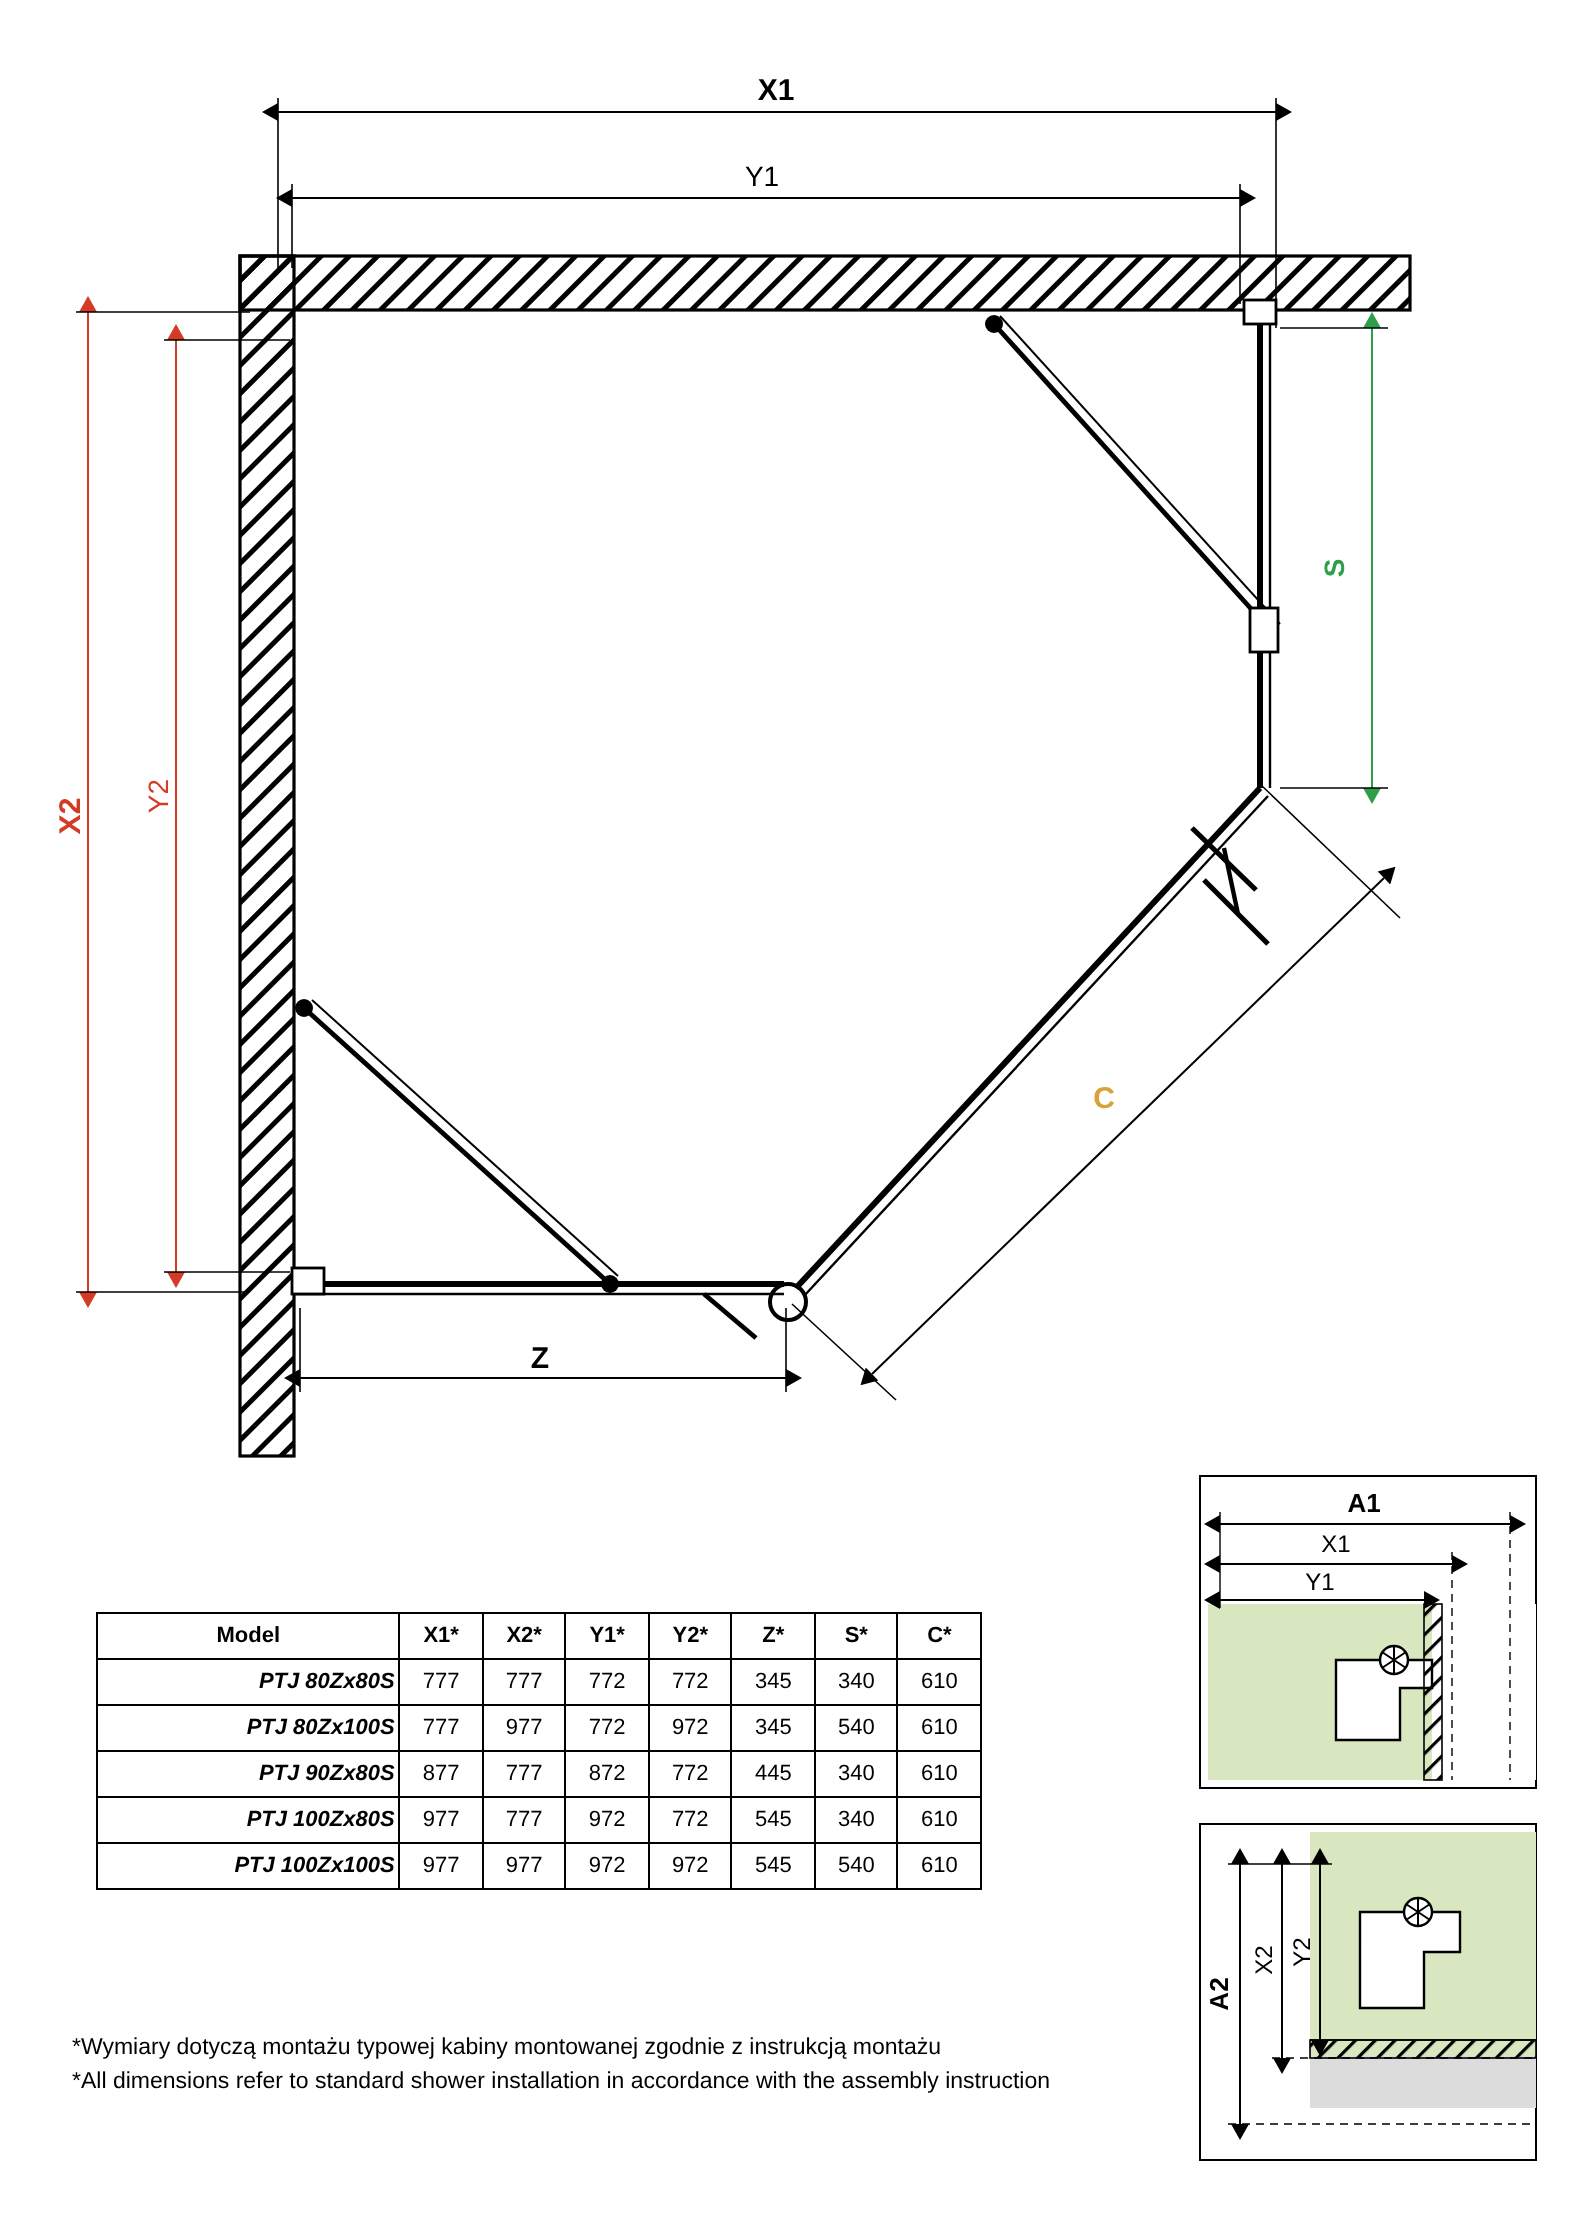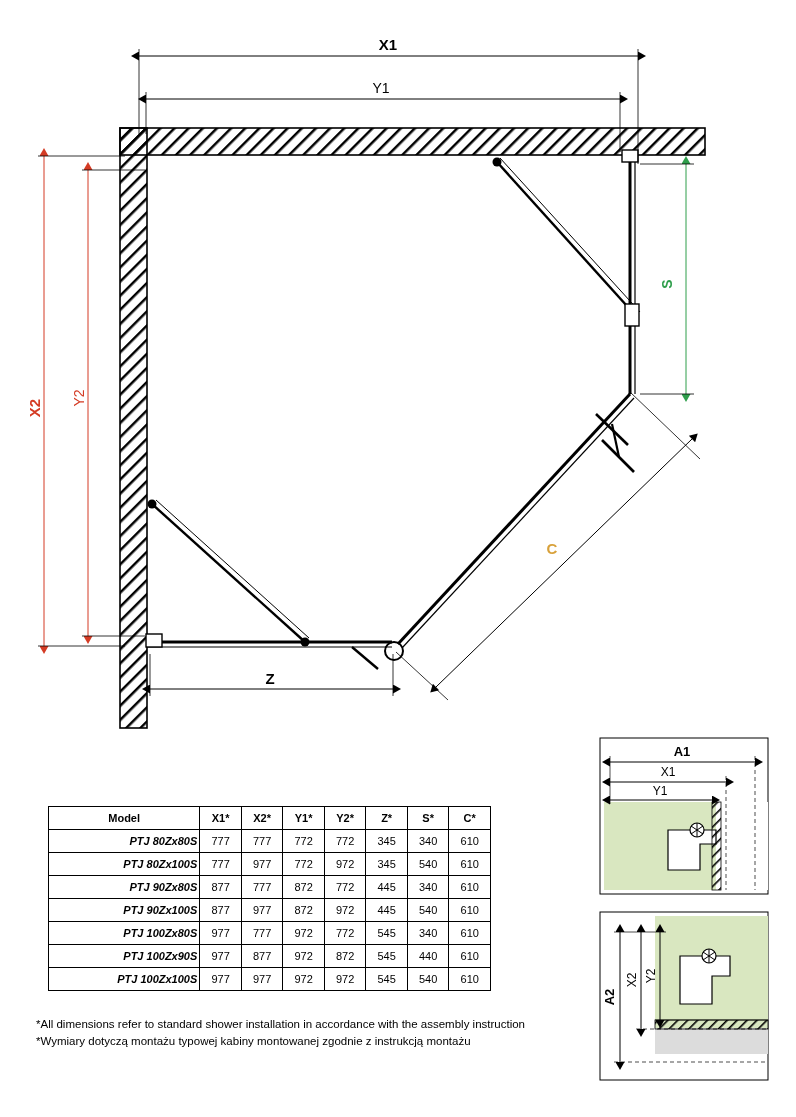--- a/index.html
+++ b/index.html
@@ -218,60 +218,40 @@
         <td class="model">PTJ 90Zx80S</td>
         <td>877</td>
         <td>777</td>
         <td>872</td>
         <td>772</td>
         <td>445</td>
         <td>340</td>
         <td>610</td>
       </tr>
       <tr>
-        <td class="model">PTJ 90Zx100S</td>
-        <td>877</td>
-        <td>977</td>
-        <td>872</td>
-        <td>972</td>
-        <td>445</td>
-        <td>540</td>
-        <td>610</td>
-      </tr>
-      <tr>
         <td class="model">PTJ 100Zx80S</td>
         <td>977</td>
         <td>777</td>
         <td>972</td>
         <td>772</td>
         <td>545</td>
         <td>340</td>
         <td>610</td>
       </tr>
       <tr>
-        <td class="model">PTJ 100Zx90S</td>
-        <td>977</td>
-        <td>877</td>
-        <td>972</td>
-        <td>872</td>
-        <td>545</td>
-        <td>440</td>
-        <td>610</td>
-      </tr>
-      <tr>
         <td class="model">PTJ 100Zx100S</td>
         <td>977</td>
         <td>977</td>
         <td>972</td>
         <td>972</td>
         <td>545</td>
         <td>540</td>
         <td>610</td>
       </tr>
     </tbody>
   </table>
 
   <div class="notes">
+    <div>*Wymiary dotyczą montażu typowej kabiny montowanej zgodnie z instrukcją montażu</div>
     <div>*All dimensions refer to standard shower installation in accordance with the assembly instruction</div>
-    <div>*Wymiary dotyczą montażu typowej kabiny montowanej zgodnie z instrukcją montażu</div>
   </div>
 
 </div>
 
 </body></html>

